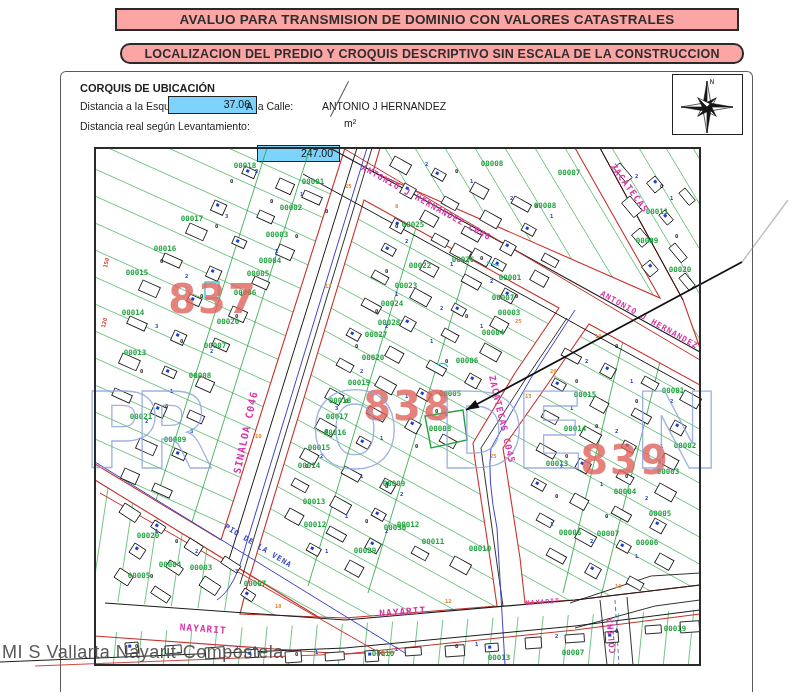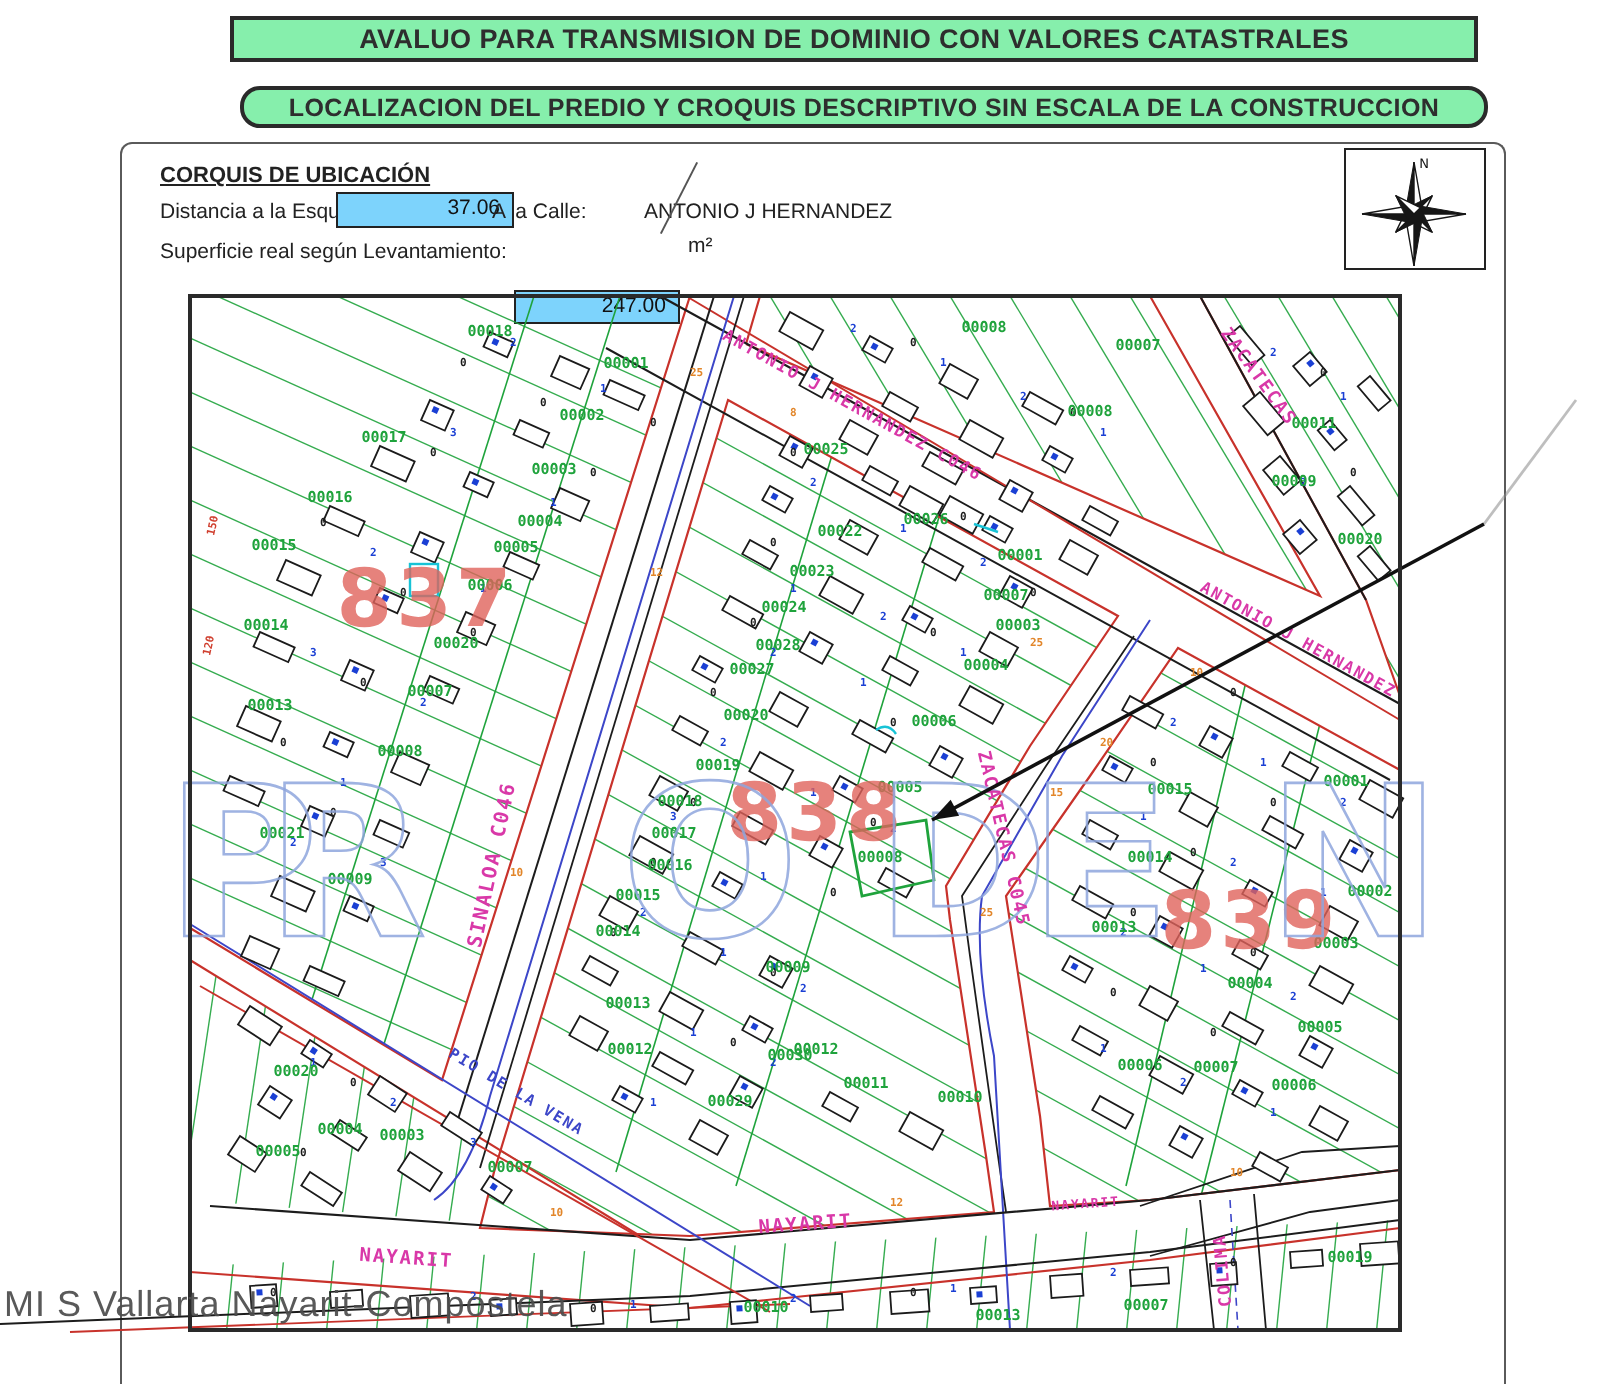--- a/index.html
+++ b/index.html
@@ -1,27 +1,27 @@
 <!DOCTYPE html>
 <html><head>
 <meta charset="utf-8">
 <style>
   * { box-sizing: border-box; margin: 0; padding: 0; }
   html,body { width:800px; height:697px; background:#fff; overflow:hidden;
     font-family:"Liberation Sans", sans-serif; position:relative; }
   .abs { position:absolute; }
-  .banner { border:2px solid #2a2a2a; background:#86efac; text-align:center;
+  .banner { border:2px solid #2a2a2a; background:#fca5a5; text-align:center;
     font-weight:bold; color:#2e2e2e; letter-spacing:0.2px; }
   #banner1 { left:115px; top:8px; width:624px; height:23px; font-size:13.5px; line-height:20px; }
   #banner2 { left:120px; top:43px; width:624px; height:21px; font-size:12.5px; line-height:18px;border-radius:10px; }
   #doc-frame { left:60px; top:71px; width:693px; height:621px;
     border-left:1.3px solid #5a5a5a; border-top:1.3px solid #5a5a5a; border-right:1.3px solid #5a5a5a;
     border-radius:6px 6px 0 0; }
   .hlabel { font-size:10.5px; color:#222; white-space:nowrap; }
-  #section-title { left:80px; top:82px; font-weight:bold; font-size:11px;text-decoration:underline; }
+  #section-title { left:80px; top:82px; font-weight:bold; font-size:11px; }
   .vbox { border:1.5px solid #222; background:#7dd3fc; font-size:10.5px; color:#111;
     text-align:right; padding-right:6px; }
   #dist-box { left:168px; top:96px; width:89px; height:18px; line-height:15px; }
   #sup-box { left:257px; top:117px; width:83px; height:17px; line-height:14px;margin-top:28px; }
   #slash-mark { left:339px; top:79px; height:40px; width:0;
     border-left:1.4px solid #555; transform:rotate(27deg); }
   #compass-wrap { left:672px; top:74px; width:71px; height:61px; border:1.6px solid #222; background:#fff; }
   #map-svg { left:95px; top:148px; width:605px; height:517px; overflow:visible; }
   #bottom-watermark { left:2px; top:642px; font-size:18px; color:#4d4d4d;
     letter-spacing:0.5px; opacity:0.93; white-space:nowrap; }
@@ -36,21 +36,21 @@
 <div class="abs" id="doc-frame"></div>
 
 <div class="abs hlabel" id="section-title">CORQUIS DE UBICACIÓN</div>
 
 <span class="abs hlabel" style="left:80px;top:100px">Distancia a la Esquina:</span>
 <span class="abs vbox" id="dist-box">37.06</span>
 <span class="abs hlabel" style="left:246px;top:100px">A la Calle:</span>
 <span class="abs hlabel" style="left:322px;top:100px">ANTONIO J HERNANDEZ</span>
 <div class="abs" id="slash-mark"></div>
 
-<span class="abs hlabel" style="left:80px;top:120px">Superficie real según Levantamiento:</span>
+<span class="abs hlabel" style="left:80px;top:120px">Distancia real según Levantamiento:</span>
 <span class="abs vbox" id="sup-box">247.00</span>
 <span class="abs hlabel" style="left:344px;top:117px">m²</span>
 
 <div class="abs" id="compass-wrap">
   <svg id="compass-svg" width="68" height="58">
     <text id="compass-n" x="39" y="9" font-size="6.5" font-family="DejaVu Sans, sans-serif" fill="#111" text-anchor="middle">N</text>
   <polygon points="34,6 34,32 29.5,32" fill="#161616" stroke="#161616" stroke-width="0.5"></polygon>
       <polygon points="34,6 34,32 38.5,32" fill="#fff" stroke="#161616" stroke-width="0.7"></polygon>
       <polygon points="43.19238815542512,22.807611844574883 34,32 30.818019484660535,28.818019484660535" fill="#161616" stroke="#161616" stroke-width="0.5"></polygon>
       <polygon points="43.19238815542512,22.807611844574883 34,32 37.18198051533946,35.18198051533946" fill="#fff" stroke="#161616" stroke-width="0.7"></polygon>

